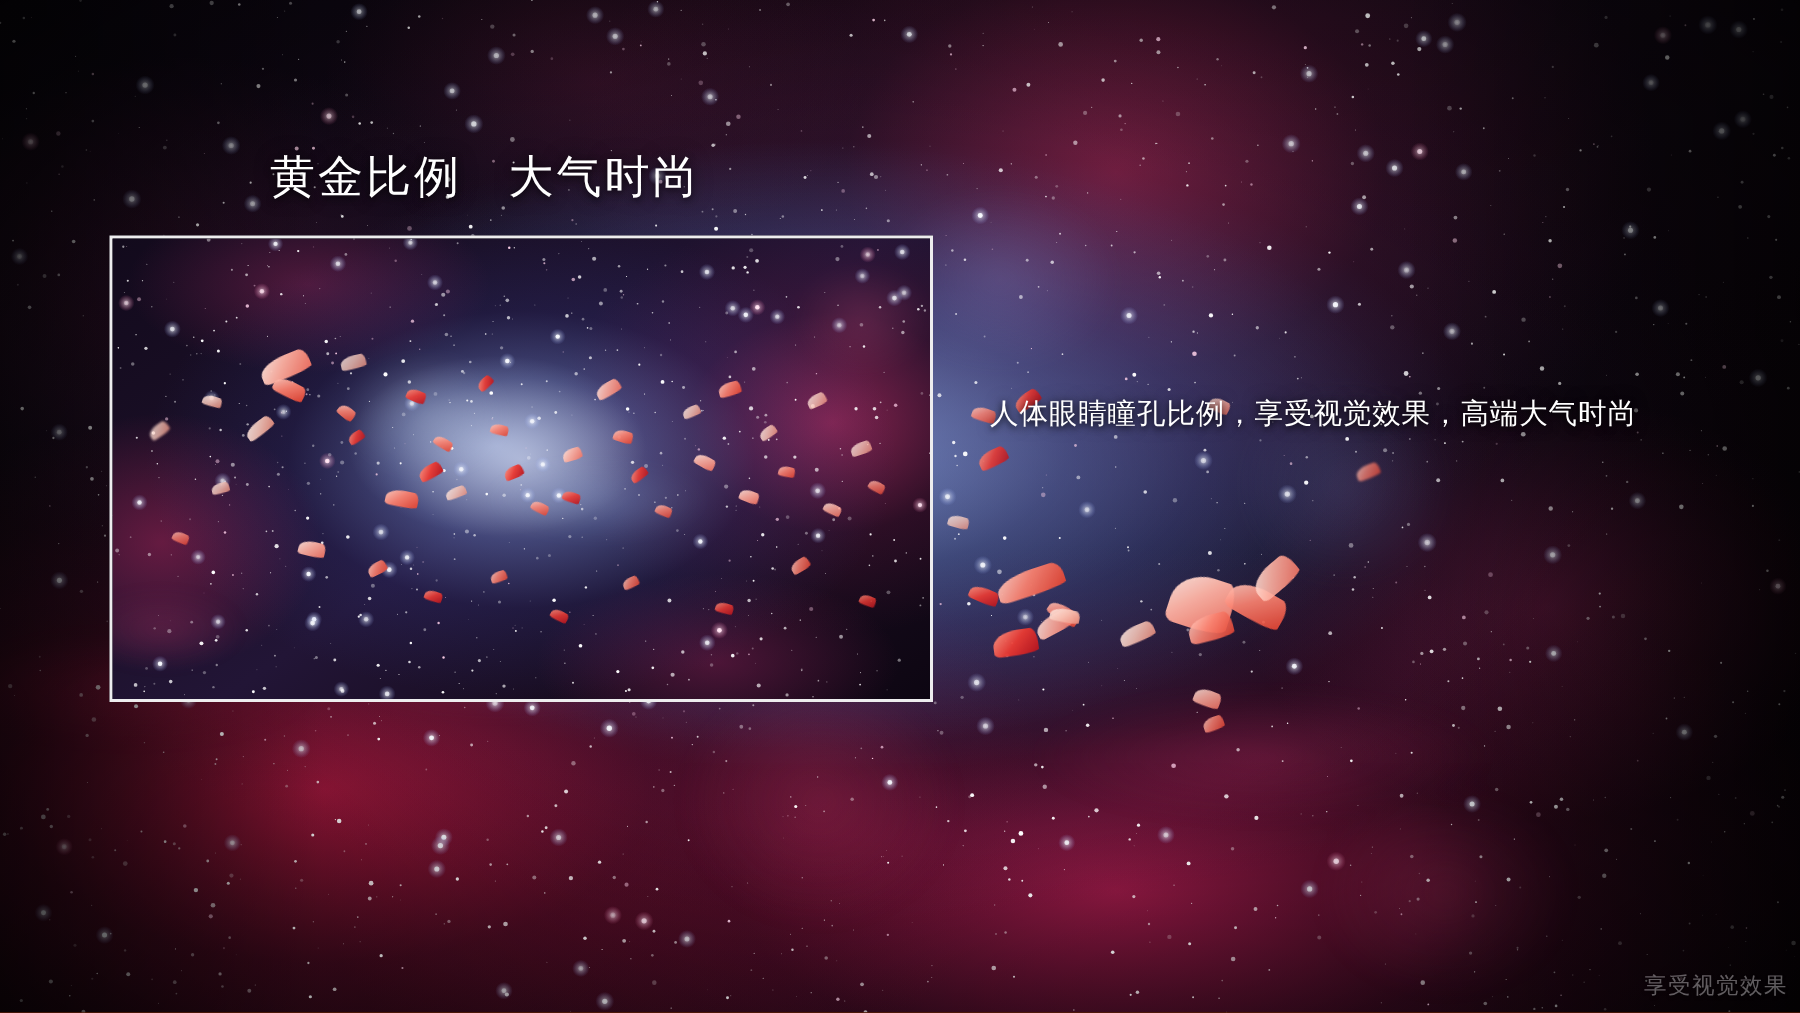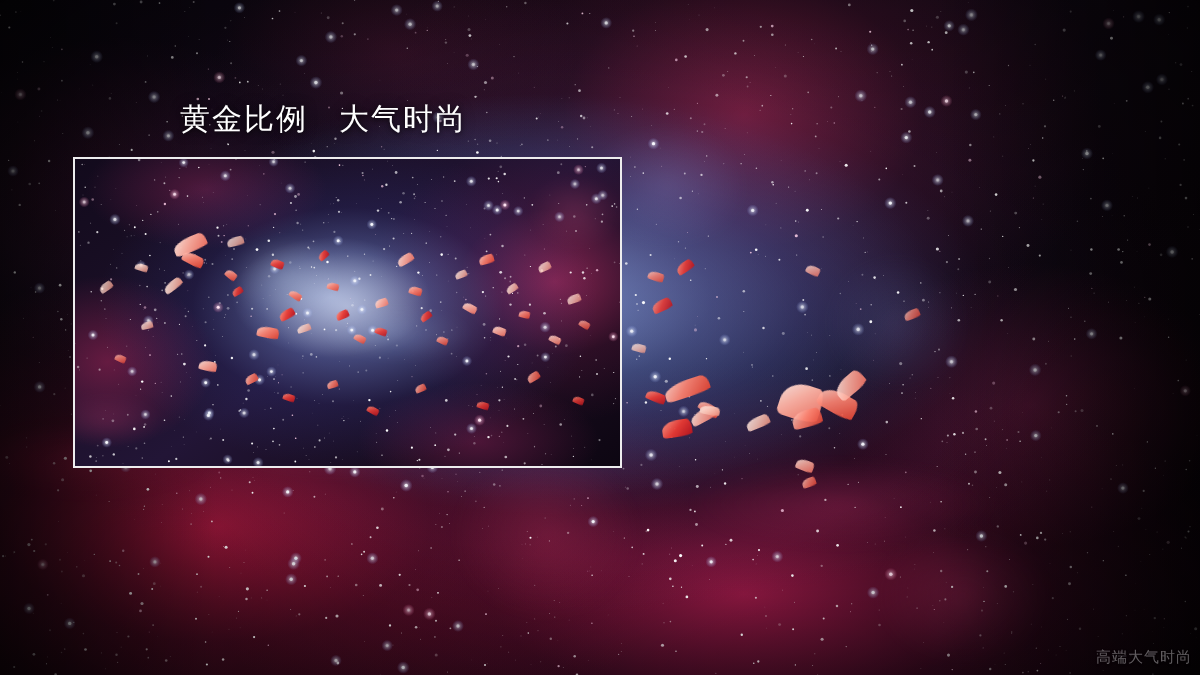--- a/index.html
+++ b/index.html
@@ -2529,17 +2529,18 @@
       <div class="petal mid" style="left:648px;top:272px;width:16px;height:9px;transform:rotate(20deg);opacity:0.85;filter:blur(0.5px);"></div>
       <div class="petal deep" style="left:652px;top:300px;width:20px;height:11px;transform:rotate(-24deg);opacity:0.88;filter:blur(0.4px);"></div>
       <div class="petal pale" style="left:806px;top:266px;width:14px;height:9px;transform:rotate(28deg);opacity:0.8;filter:blur(0.5px);"></div>
       <div class="petal mid" style="left:904px;top:310px;width:16px;height:9px;transform:rotate(-20deg);opacity:0.75;filter:blur(0.6px);"></div>
       <div class="petal soft" style="left:632px;top:344px;width:14px;height:8px;transform:rotate(16deg);opacity:0.8;filter:blur(0.5px);"></div>
     </div>
 
   <div class="slide-title">黄金比例   大气时尚</div>
 
   <div class="body-block">
+    <div class="body-line">人体眼睛瞳孔比例，享受视觉效果，高端大气时尚</div>
   </div>
 
-  <div class="watermark">高端大气时尚</div>
+  <div class="watermark">享受视觉效果</div>
 
 </div>
 
 </body></html>

